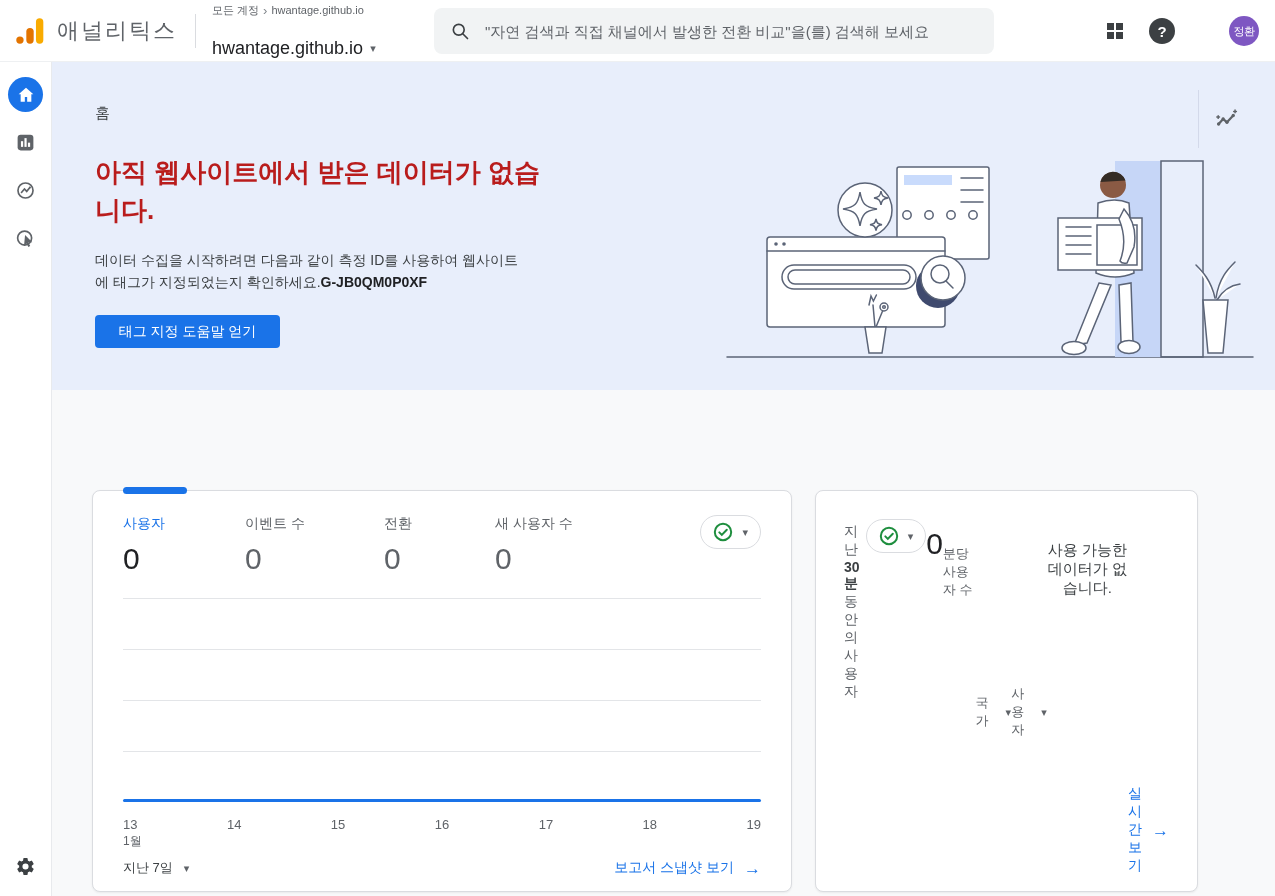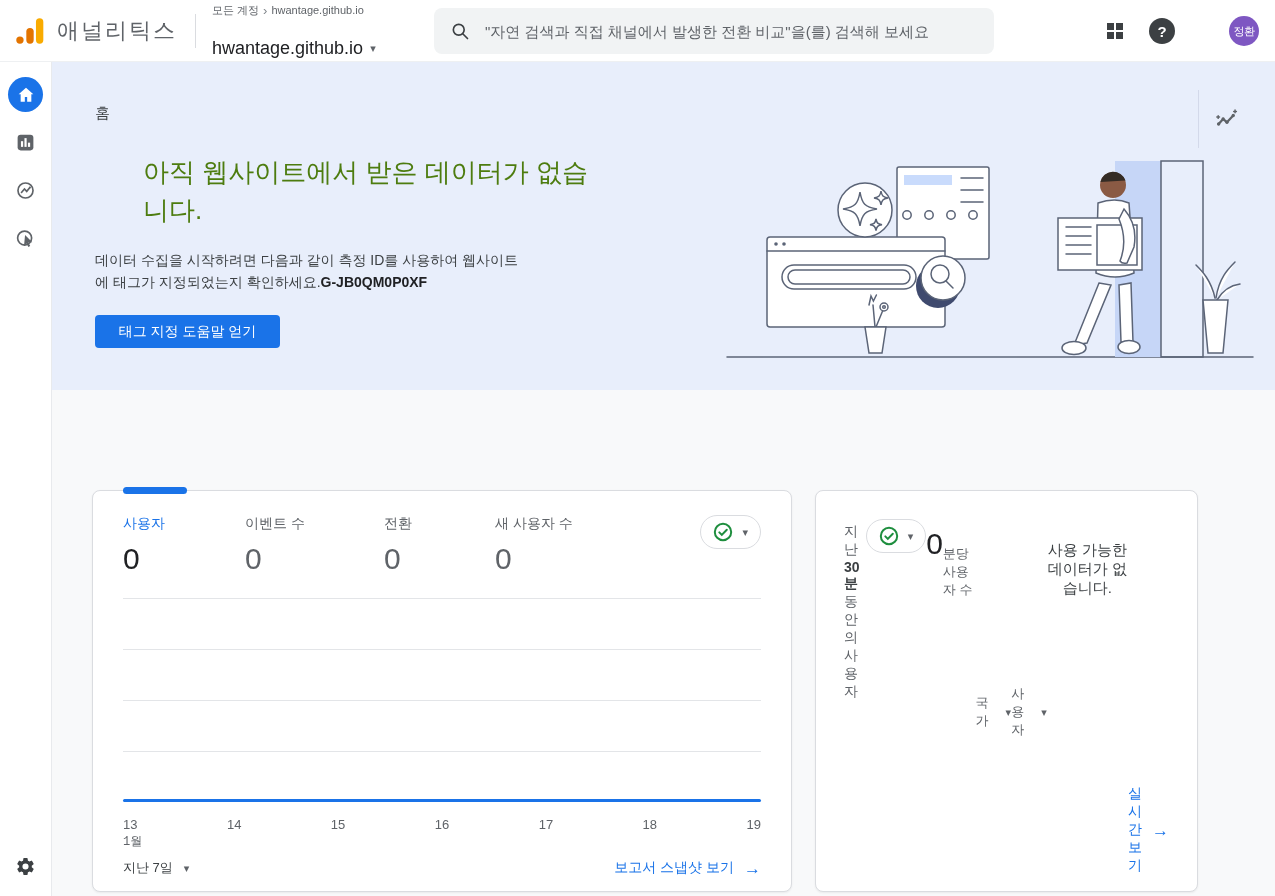--- a/index.html
+++ b/index.html
@@ -36,21 +36,21 @@
              padding:15px 0 12px; gap:13px; z-index:5; }
   .side-icon { width:35px; height:35px; border-radius:50%; display:flex; align-items:center;
                justify-content:center; cursor:pointer; }
   .side-icon.active { background:#1a73e8; }
   .side-gear { margin-top:auto; }
 
   
   .hero { position:absolute; top:62px; left:52px; width:1223px; height:328px; background:#e8eefb; }
   .hero-text { position:absolute; left:43px; top:42px; }
   .page-label { font-size:15px; color:#3c4043; }
-  .headline { margin-top:30px; font-size:26px; line-height:38px; font-weight:400; color:#4d7c0f; max-width:455px;margin-left:48px; }
+  .headline { margin-top:30px; font-size:26px; line-height:38px; font-weight:700; color:#b91c1c; max-width:455px; }
   .desc { margin-top:20px; font-size:14px; line-height:22px; color:#3c4043; max-width:437px; }
   .mid { font-weight:bold; color:#202124; }
   .cta { margin-top:22px; display:inline-block; background:#1a73e8; color:#fff; border:none; border-radius:4px;
          font-size:14px; padding:0; width:185px; height:33px; line-height:33px; text-align:center; cursor:pointer;
          font-family:"Liberation Sans","DejaVu Sans",sans-serif; }
   .hero-tools { position:absolute; right:0; top:28px; height:58px; display:flex; align-items:center;
                 border-left:1px solid #d3d9ea; padding:0 35px 0 14px; }
   .illustration { position:absolute; left:673px; top:83px; }
 
   
@@ -68,21 +68,21 @@
   .metric.active .metric-label { color:#1a73e8; }
   .metric-value { font-size:30px; font-weight:400; color:#5f6368; margin-top:9px; }
   .metric.active .metric-value { color:#202124; }
   .pill { margin-left:auto; height:34px; border:1px solid #dadce0; border-radius:17px; background:#fff;
           display:flex; align-items:center; gap:9px; padding:0 12px; cursor:pointer; }
 
   .chart { margin-top:22px; position:relative; height:204px; }
   .gridline { position:absolute; left:0; right:0; height:1px; background:#e3e5e8; }
   .baseline { position:absolute; left:0; right:0; bottom:0; height:3px; background:#1a73e8; border-radius:2px; }
   .x-labels { display:flex; justify-content:space-between; font-size:13px; color:#5f6368; margin-top:15px; }
-  .month { font-size:12px; color:#5f6368; margin-top:1px;font-family:Liberation Mono, monospace; }
+  .month { font-size:12px; color:#5f6368; margin-top:1px; }
   .ov-footer { margin-top:auto; display:flex; align-items:center; }
   .range { display:flex; align-items:center; gap:11px; font-size:13px; color:#3c4043; cursor:pointer; }
   .blue-link { margin-left:auto; display:flex; align-items:center; gap:10px; color:#1a73e8; font-size:14px;
                cursor:pointer; text-decoration:none; }
   .arrow { font-size:17px; line-height:1; }
 
   .rt-inner { height:100%; padding:28px 28px 16px; display:flex; flex-direction:row; }
   .rt-title-row { display:flex; align-items:flex-start; }
   .rt-title { font-size:14px; color:#5f6368; padding-top:4px; }
   .rt-title .tbold { font-weight:bold; color:#3c4043; }

